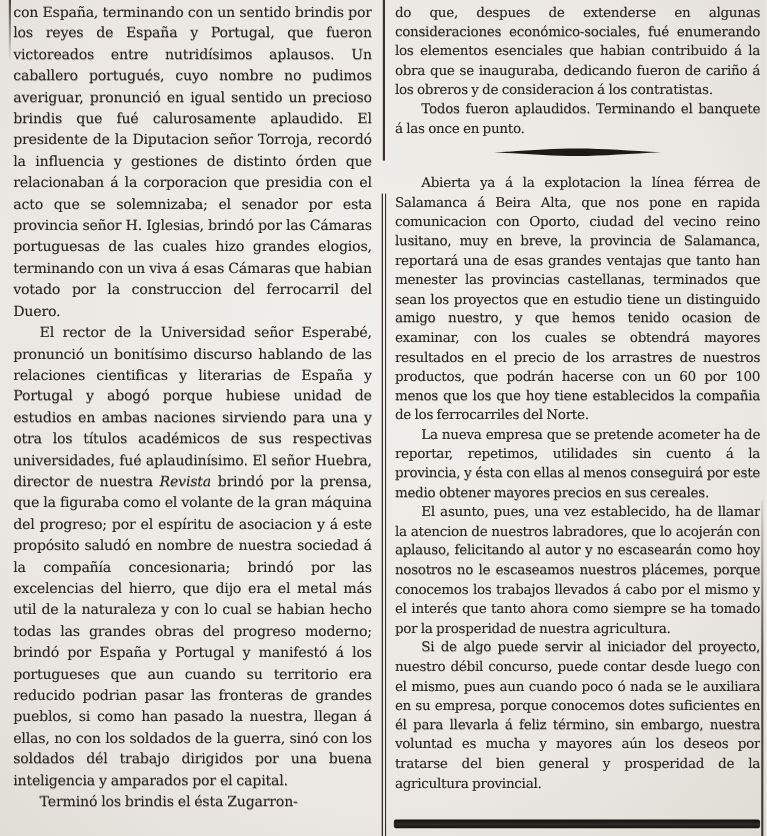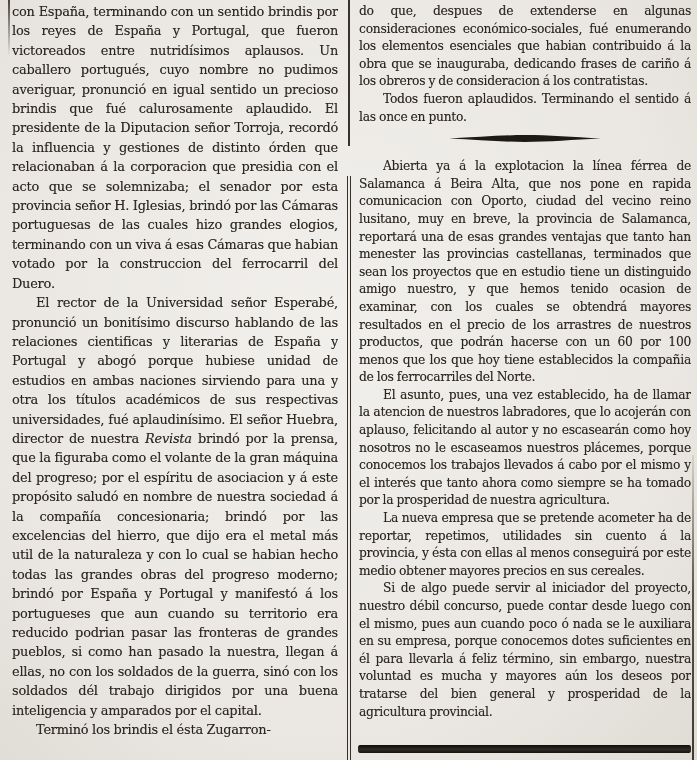--- a/index.html
+++ b/index.html
@@ -50,31 +50,31 @@
   <div class="col col-left">
     <p>con España, terminando con un sentido brindis por los reyes de España y Portugal, que fueron victoreados entre nutridísimos aplausos. Un caballero portugués, cuyo nombre no pudimos averiguar, pronunció en igual sentido un precioso brindis que fué calurosamente aplaudido. El presidente de la Diputacion señor Torroja, recordó la influencia y gestiones de distinto órden que relacionaban á la corporacion que presidia con el acto que se solemnizaba; el senador por esta provincia señor H. Iglesias, brindó por las Cámaras portuguesas de las cuales hizo grandes elogios, terminando con un viva á esas Cámaras que habian votado por la construccion del ferrocarril del Duero.</p>
     <p class="indent"><span>El rector de la Universidad señor Esperabé, pronunció un bonitísimo discurso hablando de las relaciones cientificas y literarias de España y Portugal y abogó porque hubiese unidad de estudios en ambas naciones sirviendo para una y otra los títulos académicos de sus respectivas universidades, fué aplaudinísimo. El señor Huebra, director de nuestra </span><i>Revista</i><span> brindó por la prensa, que la figuraba como el volante de la gran máquina del progreso; por el espíritu de asociacion y á este propósito saludó en nombre de nuestra sociedad á la compañía concesionaria; brindó por las excelencias del hierro, que dijo era el metal más util de la naturaleza y con lo cual se habian hecho todas las grandes obras del progreso moderno; brindó por España y Portugal y manifestó á los portugueses que aun cuando su territorio era reducido podrian pasar las fronteras de grandes pueblos, si como han pasado la nuestra, llegan á ellas, no con los soldados de la guerra, sinó con los soldados dél trabajo dirigidos por una buena inteligencia y amparados por el capital.</span></p>
     <p class="indent">Terminó los brindis el ésta Zugarron-</p>
   </div>
 
   <div class="vrule" id="col-divider-top"></div>
   <div class="vrule" id="col-divider-bottom"></div>
 
   <div class="col col-right">
-    <p>do que, despues de extenderse en algunas consideraciones económico-sociales, fué enumerando los elementos esenciales que habian contribuido á la obra que se inauguraba, dedicando frases de cariño á los obreros y de consideracion á los contratistas.</p>
-    <p class="indent">Todos fueron aplaudidos. Terminando el sentido á las once en punto.</p>
+    <p>do que, despues de extenderse en algunas consideraciones económico-sociales, fué enumerando los elementos esenciales que habian contribuido á la obra que se inauguraba, dedicando fueron de cariño á los obreros y de consideracion á los contratistas.</p>
+    <p class="indent">Todos fueron aplaudidos. Terminando el banquete á las once en punto.</p>
 
     <div class="swell-wrap">
       <svg width="152" height="9" viewBox="0 0 152 9">
         <path d="M0,4.5 C28,3.3 52,1.1 76,1.1 C100,1.1 124,3.3 152,4.5 C124,5.7 100,7.9 76,7.9 C52,7.9 28,5.7 0,4.5 Z" fill="#1d1a16"></path>
       </svg>
     </div>
 
     <p class="indent">Abierta ya á la explotacion la línea férrea de Salamanca á Beira Alta, que nos pone en rapida comunicacion con Oporto, ciudad del vecino reino lusitano, muy en breve, la provincia de Salamanca, reportará una de esas grandes ventajas que tanto han menester las provincias castellanas, terminados que sean los proyectos que en estudio tiene un distinguido amigo nuestro, y que hemos tenido ocasion de examinar, con los cuales se obtendrá mayores resultados en el precio de los arrastres de nuestros productos, que podrán hacerse con un 60 por 100 menos que los que hoy tiene establecidos la compañia de los ferrocarriles del Norte.</p>
+    <p class="indent">La nueva empresa que se pretende acometer ha de reportar, repetimos, utilidades sin cuento á la provincia, y ésta con ellas al menos conseguirá por este medio obtener mayores precios en sus cereales.</p>
     <p class="indent">El asunto, pues, una vez establecido, ha de llamar la atencion de nuestros labradores, que lo acojerán con aplauso, felicitando al autor y no escasearán como hoy nosotros no le escaseamos nuestros plácemes, porque conocemos los trabajos llevados á cabo por el mismo y el interés que tanto ahora como siempre se ha tomado por la prosperidad de nuestra agricultura.</p>
-    <p class="indent">La nueva empresa que se pretende acometer ha de reportar, repetimos, utilidades sin cuento á la provincia, y ésta con ellas al menos conseguirá por este medio obtener mayores precios en sus cereales.</p>
     <p class="indent">Si de algo puede servir al iniciador del proyecto, nuestro débil concurso, puede contar desde luego con el mismo, pues aun cuando poco ó nada se le auxiliara en su empresa, porque conocemos dotes suficientes en él para llevarla á feliz término, sin embargo, nuestra voluntad es mucha y mayores aún los deseos por tratarse del bien general y prosperidad de la agricultura provincial.</p>
   </div>
 
   <div class="vrule" id="right-edge-rule"></div>
   <div id="bottom-heavy-rule"></div>
 
 </div>
 
 </body></html>

